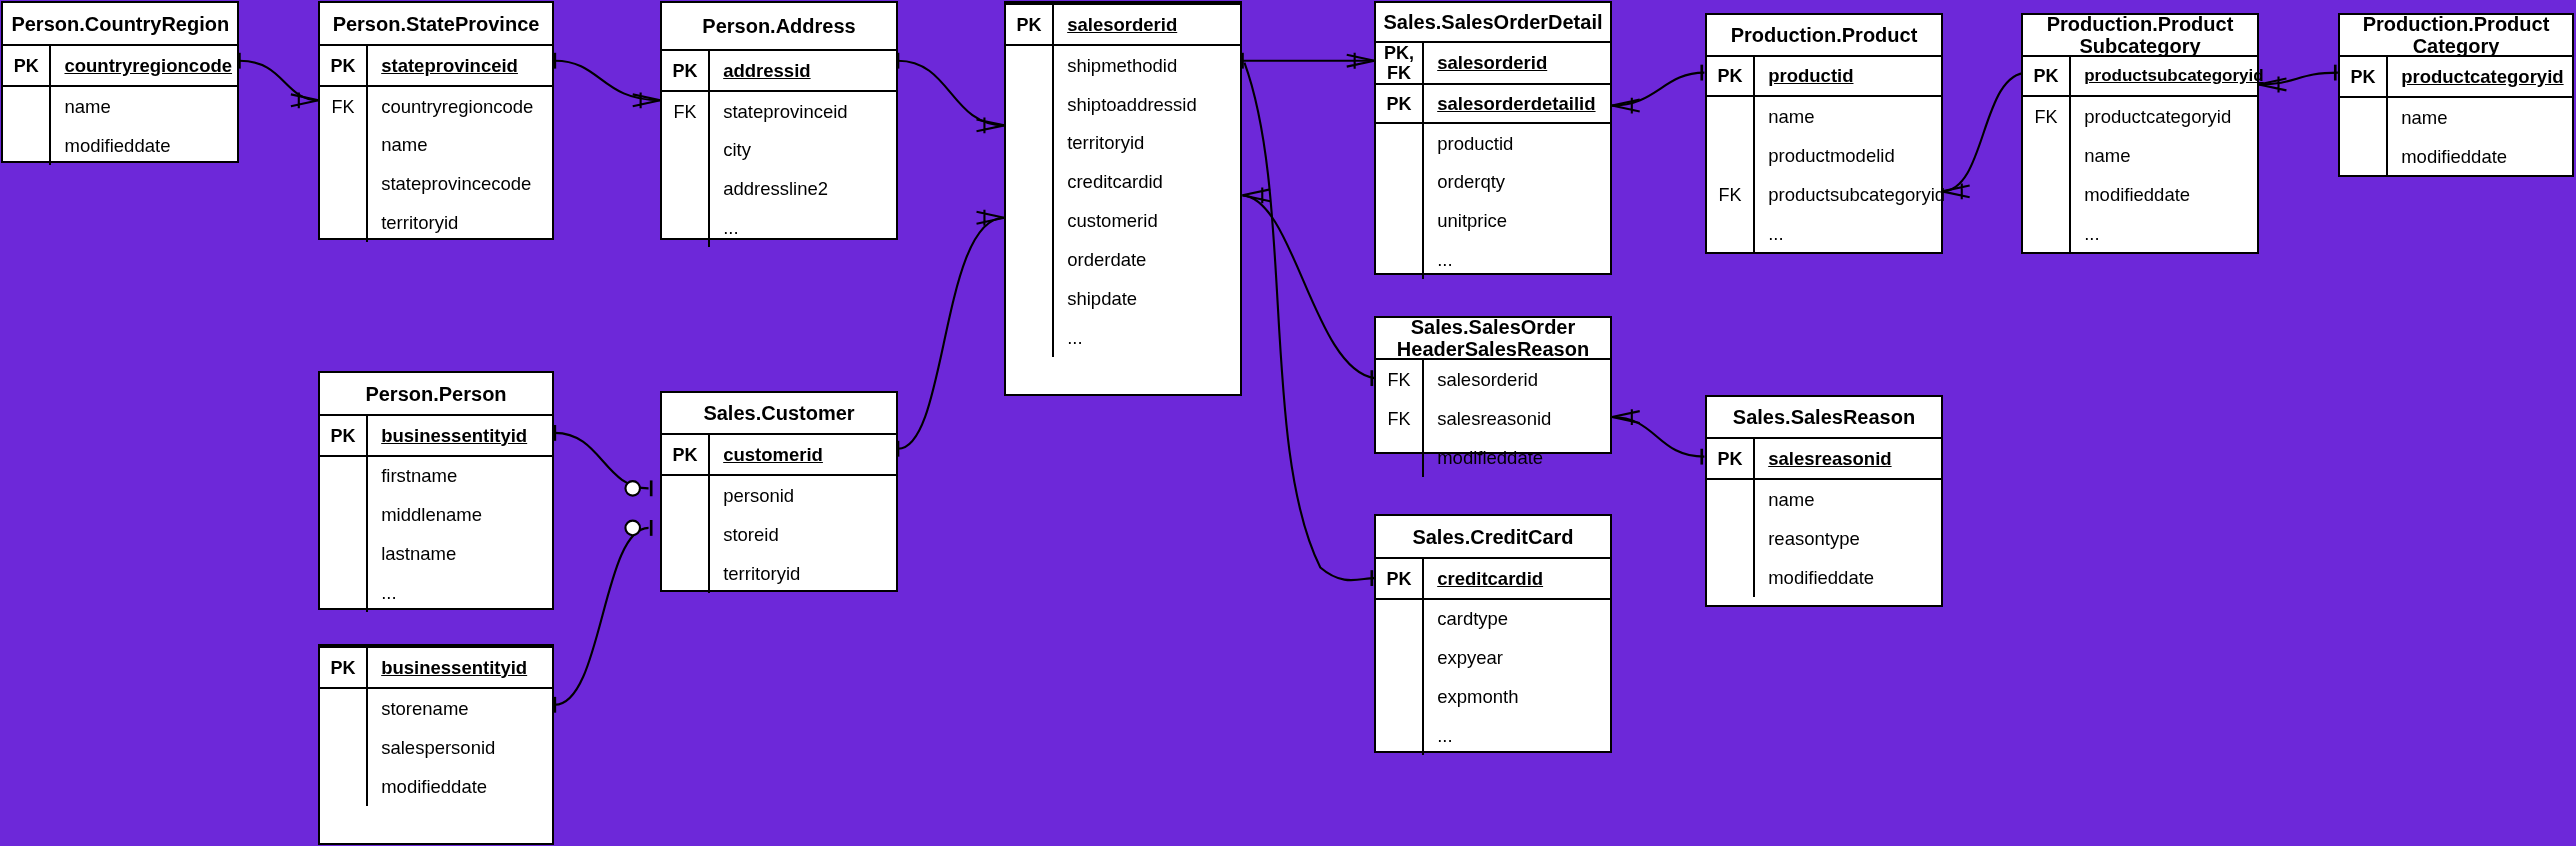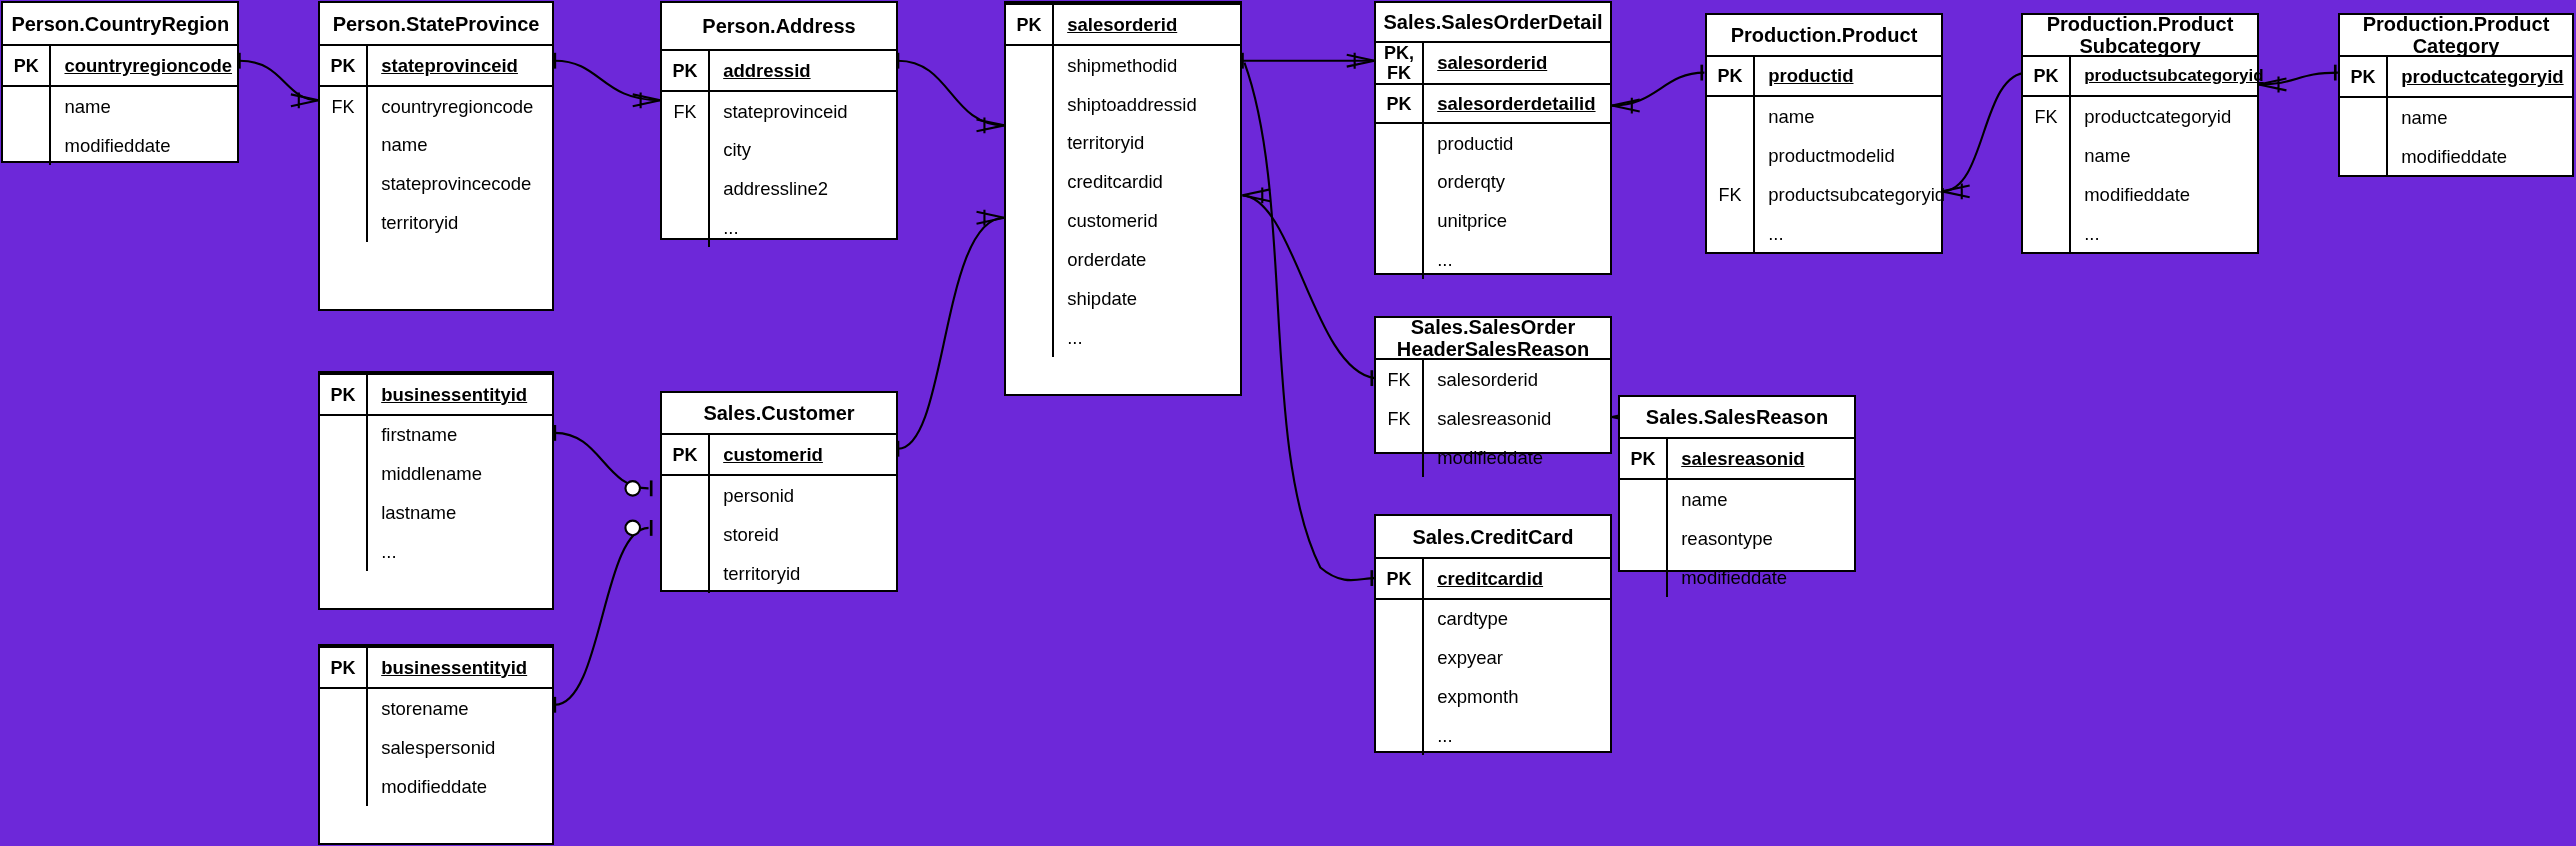--- a/index.html
+++ b/index.html
@@ -109,21 +109,21 @@
     </div>
     <div class="grp rowsep" style="height:78px;">
       <div class="grp-key"></div>
       <div class="grp-names">
         <div class="ncell" style="height:39px;">name</div>
         <div class="ncell" style="height:39px;">modifieddate</div>
       </div>
     </div>
   </div>
 
-  <div class="entity" style="left:318px;top:1.3px;width:236px;height:310px;">
+  <div class="entity" style="left:318px;top:1.3px;width:236px;height:239px;">
     <div class="ent-title" style="height:41px;">Person.StateProvince</div>
     <div class="attr-row rowsep" style="height:41px;">
       <div class="attr-key pk">PK</div>
       <div class="attr-name pk">stateprovinceid</div>
     </div>
     <div class="grp rowsep" style="height:155px;">
       <div class="grp-key">
         <div class="kcell" style="height:39px;">FK</div>
       </div>
       <div class="grp-names">
@@ -256,20 +256,21 @@
     <div class="grp rowsep" style="height:78px;">
       <div class="grp-key"></div>
       <div class="grp-names">
         <div class="ncell" style="height:39px;">name</div>
         <div class="ncell" style="height:39px;">modifieddate</div>
       </div>
     </div>
   </div>
 
   <div class="entity" style="left:318px;top:371px;width:236px;height:239px;">
+    <div class="ent-title" style="height:41px;">Person.Person</div>
     <div class="attr-row rowsep" style="height:41px;">
       <div class="attr-key pk">PK</div>
       <div class="attr-name pk">businessentityid</div>
     </div>
     <div class="grp rowsep" style="height:155px;">
       <div class="grp-key"></div>
       <div class="grp-names">
         <div class="ncell" style="height:39px;">firstname</div>
         <div class="ncell" style="height:39px;">middlename</div>
         <div class="ncell" style="height:39px;">lastname</div>
@@ -320,21 +321,21 @@
         <div class="kcell" style="height:39px;">FK</div>
       </div>
       <div class="grp-names">
         <div class="ncell" style="height:39px;">salesorderid</div>
         <div class="ncell" style="height:39px;">salesreasonid</div>
         <div class="ncell" style="height:39px;">modifieddate</div>
       </div>
     </div>
   </div>
 
-  <div class="entity" style="left:1618px;top:395px;width:238px;height:177px;">
+  <div class="entity" style="left:1705px;top:395px;width:238px;height:212px;">
     <div class="ent-title" style="height:40px;">Sales.SalesReason</div>
     <div class="attr-row rowsep" style="height:41px;">
       <div class="attr-key pk">PK</div>
       <div class="attr-name pk">salesreasonid</div>
     </div>
     <div class="grp rowsep" style="height:117px;">
       <div class="grp-key"></div>
       <div class="grp-names">
         <div class="ncell" style="height:39px;">name</div>
         <div class="ncell" style="height:39px;">reasontype</div>

